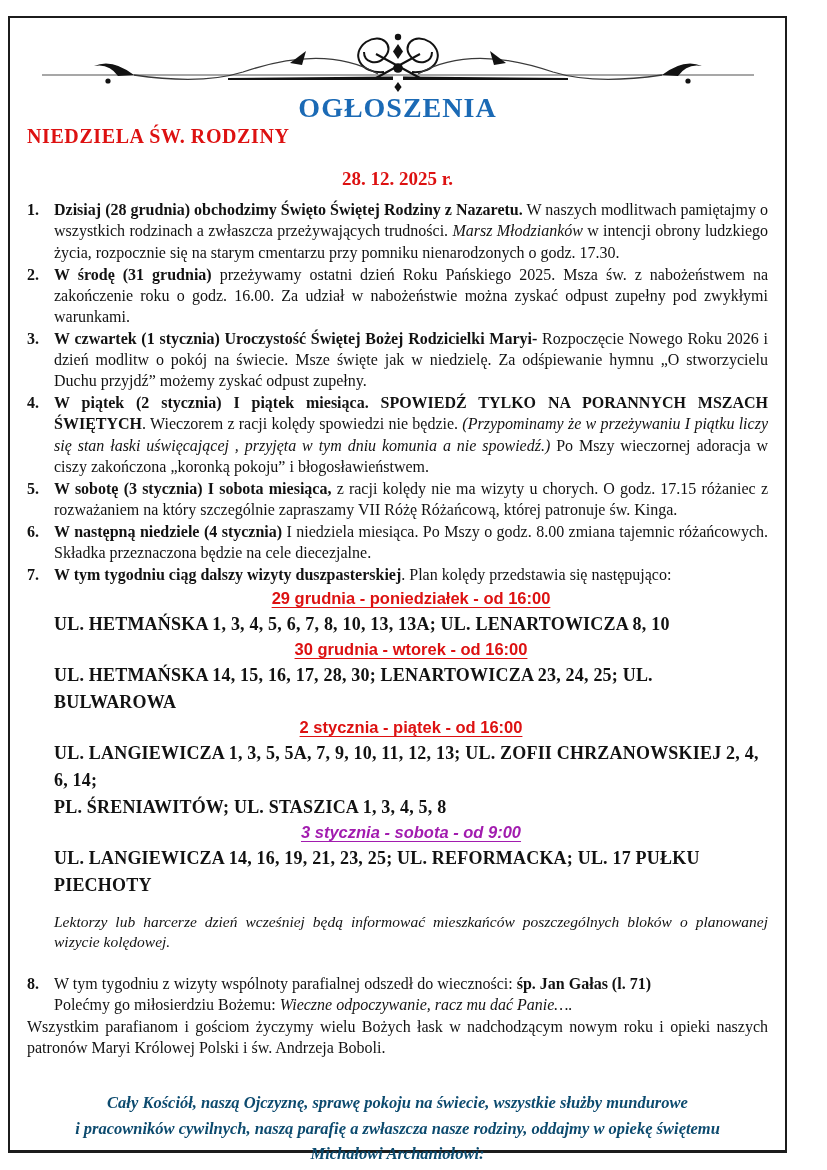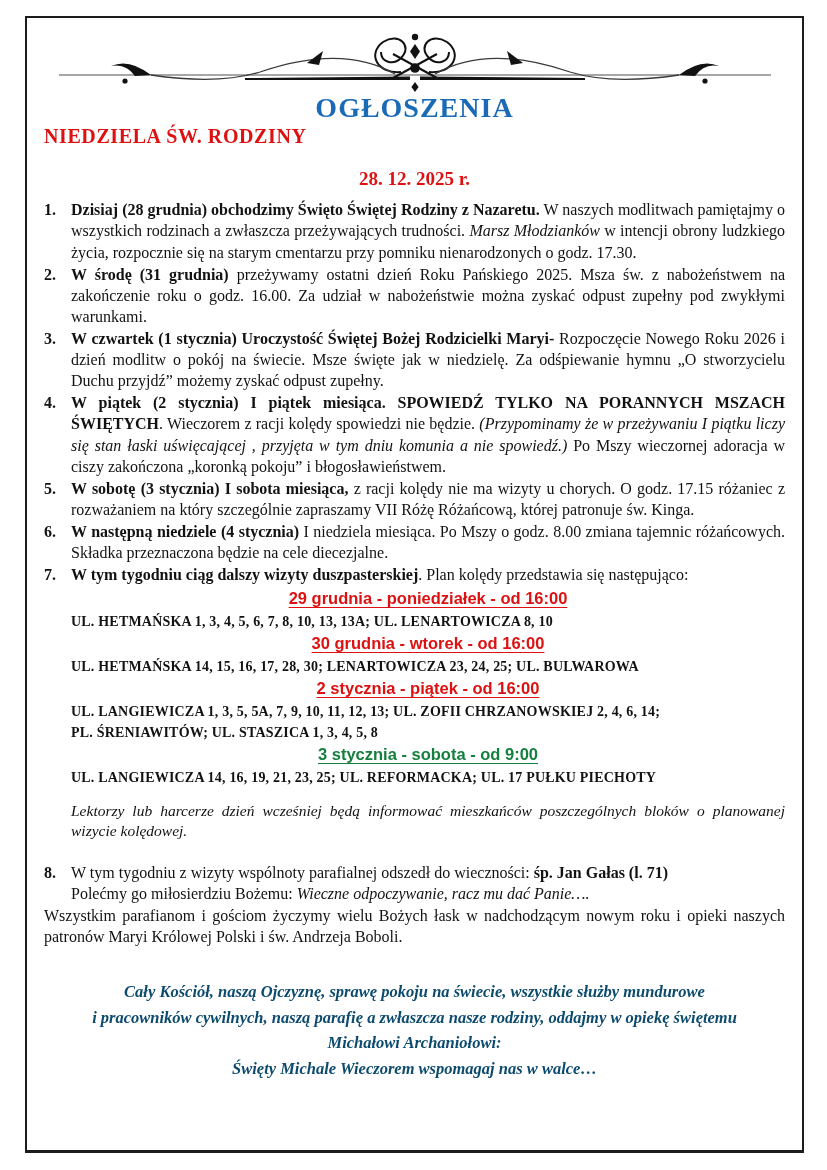--- a/index.html
+++ b/index.html
@@ -7,21 +7,21 @@
     padding: 0;
     width: 827px;
     height: 1170px;
     background: #ffffff;
     font-family: "Liberation Serif", serif;
     color: #121212;
     overflow: hidden;
   }
   .page-frame {
     position: absolute;
-    left: 25px;
+    left: 8px;
     top: 16px;
     width: 779px;
     height: 1137px;
     border: 2px solid #1c1c1c;
     border-bottom-width: 3px;
     box-sizing: border-box;
     padding: 10px 17px 0 17px;
     background: #ffffff;
   }
   .ornament-wrap {
@@ -84,21 +84,21 @@
     font-family: "Liberation Sans", sans-serif;
     font-weight: bold;
     font-size: 16.5px;
     text-decoration: underline;
     text-underline-offset: 3px;
     line-height: 1.45;
     text-align: center;
   }
   .sched-streets {
     font-weight: bold;
-    font-size: 14px;
+    font-size: 18px;
     line-height: 1.5;
     letter-spacing: 0.2px;
     text-align: left;
   }
   .sched-note {
     font-style: italic;
     font-size: 15.5px;
     margin-top: 13px;
     text-align: justify;
   }
@@ -169,21 +169,21 @@
       <li><span class="seg bold">W sobotę (3 stycznia) I sobota miesiąca,</span><span class="seg normal"> z racji kolędy nie ma wizyty u chorych. O godz. 17.15 różaniec z rozważaniem na który szczególnie zapraszamy VII Różę Różańcową, której patronuje św. Kinga.</span></li>
       <li><span class="seg bold">W następną niedziele (4 stycznia)</span><span class="seg normal"> I niedziela miesiąca. Po Mszy o godz. 8.00 zmiana tajemnic różańcowych. Składka przeznaczona będzie na cele diecezjalne.</span></li>
       <li><span class="seg bold">W tym tygodniu ciąg dalszy wizyty duszpasterskiej</span><span class="seg normal">. Plan kolędy przedstawia się następująco:</span><div class="sched">
           <div class="sched-date" style="color: rgb(221, 17, 17);">29 grudnia - poniedziałek - od 16:00</div>
           <div class="sched-streets">UL. HETMAŃSKA 1, 3, 4, 5, 6, 7, 8, 10, 13, 13A; UL.  LENARTOWICZA 8, 10</div>
           <div class="sched-date" style="color: rgb(221, 17, 17);">30 grudnia - wtorek - od 16:00</div>
           <div class="sched-streets">UL. HETMAŃSKA 14, 15, 16, 17, 28, 30; LENARTOWICZA 23, 24, 25; UL. BULWAROWA</div>
           <div class="sched-date" style="color: rgb(221, 17, 17);">2 stycznia - piątek - od 16:00</div>
           <div class="sched-streets">UL. LANGIEWICZA 1, 3, 5, 5A, 7, 9, 10, 11, 12, 13; UL. ZOFII CHRZANOWSKIEJ 2, 4, 6, 14;</div>
           <div class="sched-streets">PL. ŚRENIAWITÓW; UL. STASZICA 1, 3, 4, 5, 8</div>
-          <div class="sched-date" style="color: #15803d;">3 stycznia - sobota - od 9:00</div>
+          <div class="sched-date" style="color: #a21caf; font-style: italic;">3 stycznia - sobota - od 9:00</div>
           <div class="sched-streets">UL. LANGIEWICZA 14, 16, 19, 21, 23, 25; UL. REFORMACKA; UL. 17 PUŁKU PIECHOTY</div>
           <div class="sched-note">Lektorzy lub harcerze dzień wcześniej będą informować mieszkańców poszczególnych bloków o planowanej wizycie kolędowej.</div>
         </div></li>
       <li class="gap-before"><span class="seg normal">W tym tygodniu z wizyty wspólnoty parafialnej odszedł do wieczności: </span><span class="seg bold">śp. Jan Gałas (l. 71)</span><br><span class="seg normal">Polećmy go miłosierdziu Bożemu: </span><span class="seg italic">Wieczne odpoczywanie, racz mu dać Panie….</span></li>
     </ol>
 
   <p class="closing-par">Wszystkim parafianom i gościom życzymy wielu Bożych łask w nadchodzącym nowym roku i opieki naszych patronów Maryi Królowej Polski i św. Andrzeja Boboli.</p>
 
   <div class="footer-prayer" style="color:#0c4a6e">
     <div>Cały Kościół, naszą Ojczyznę, sprawę pokoju na świecie, wszystkie służby mundurowe</div>

